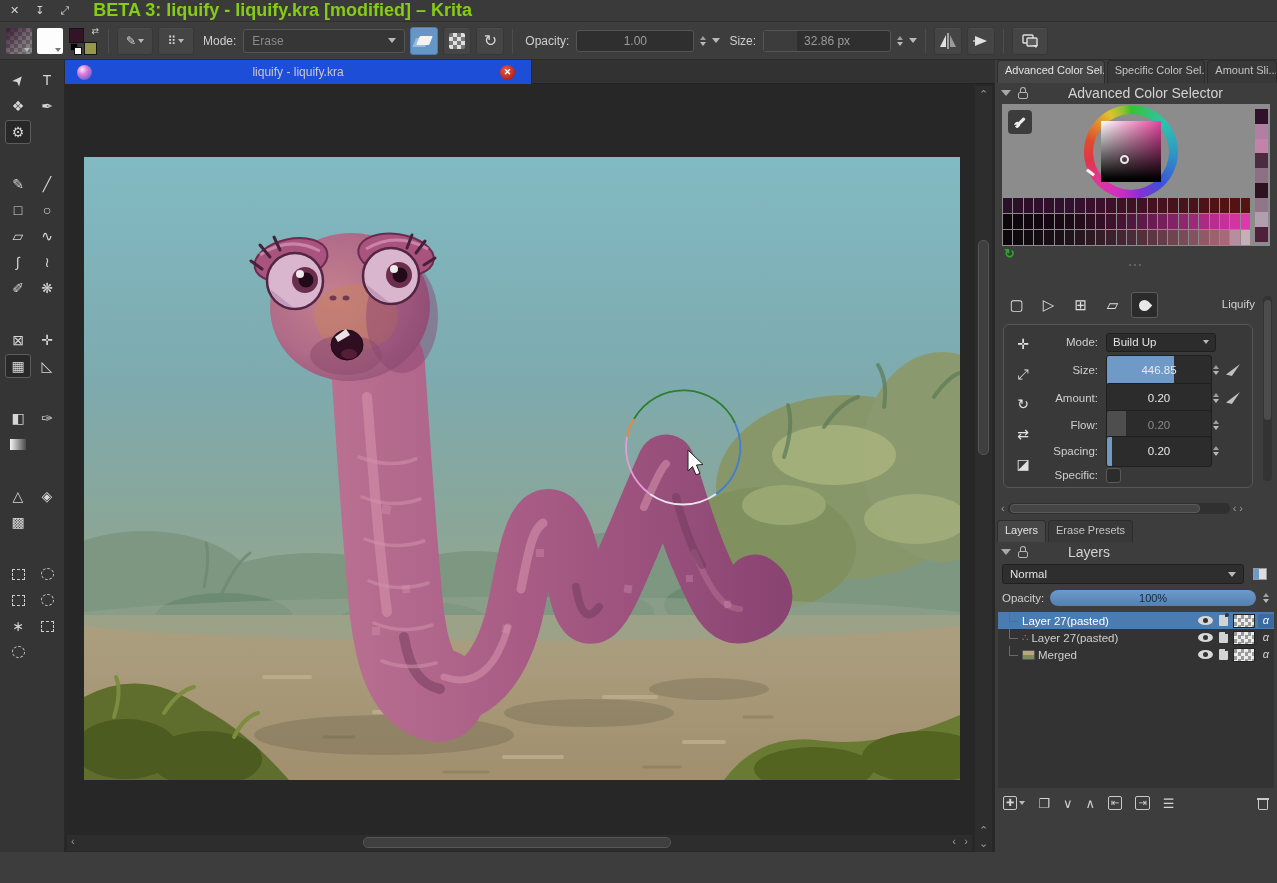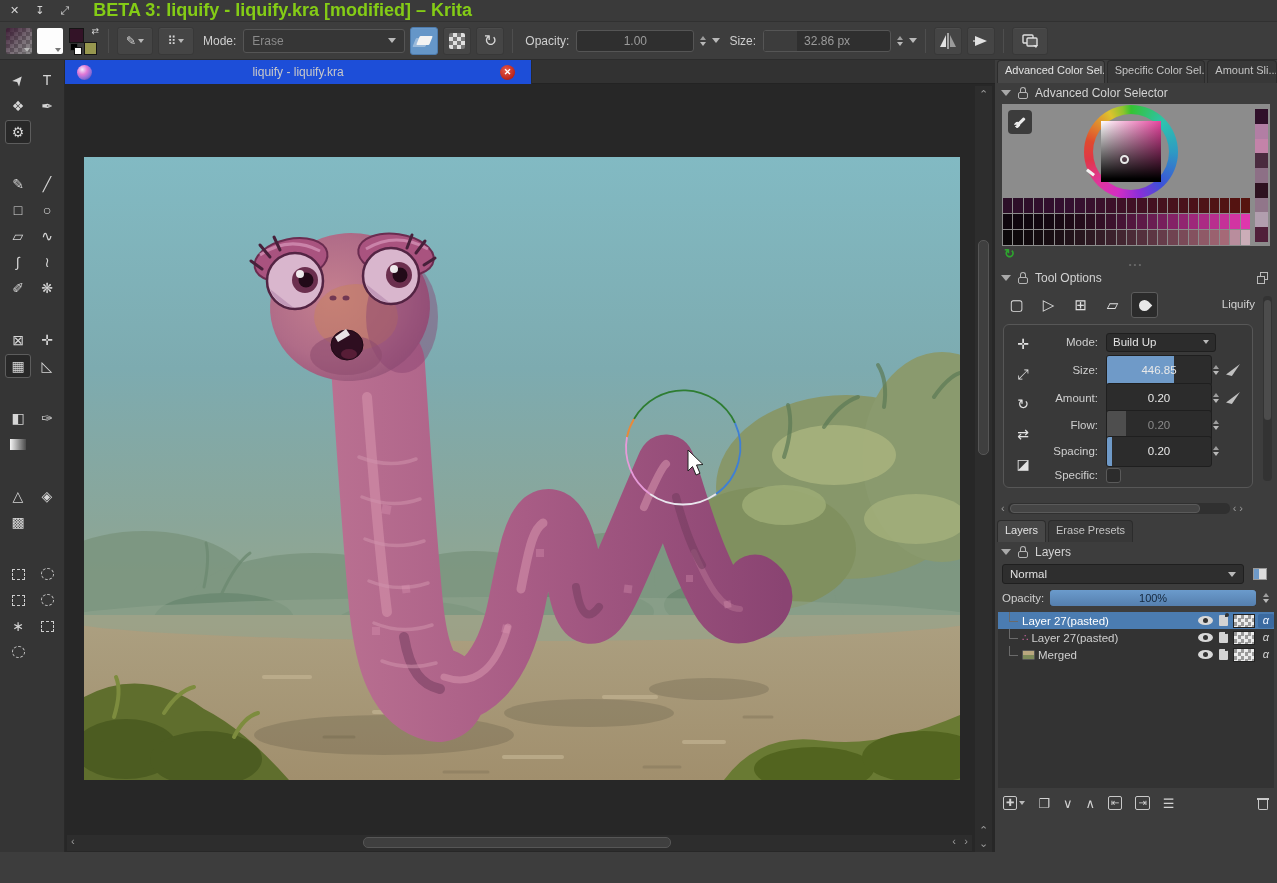--- a/index.html
+++ b/index.html
@@ -103,21 +103,21 @@
     padding:3px 7px 0 7px; font-size:11px; color:#c3c3c3; white-space:nowrap; overflow:hidden;}
   .dtab.active { background:#474747; color:#e2e2e2; }
   .panel { position:absolute; left:995px; width:282px; background:#3d3d3d; }
   .phead { height:20px; display:flex; align-items:center; gap:6px; padding-left:6px; }
   .phead .coll { width:0; height:0; border-left:5px solid transparent; border-right:5px solid transparent;
     border-top:6px solid #a9a9a9;}
   .lock { position:relative; width:12px; height:12px; }
   .lock .body { position:absolute; left:1px; bottom:0; width:10px; height:7px; border:1.5px solid #b5b5b5; border-radius:2px;}
   .lock .arc { position:absolute; left:3px; top:0; width:6px; height:6px; border:1.5px solid #b5b5b5;
     border-bottom:none; border-radius:5px 5px 0 0;}
-  .ptitle { font-size:12px; color:#d3d3d3; }
+  .ptitle { font-size:14px; color:#d3d3d3;margin-left:33px; }
   .splitter { position:absolute; left:995px; width:282px; height:5px; text-align:center;
     color:#6b6b6b; font-size:8px; line-height:4px; letter-spacing:2px;}
   
   #acs { top:83px; height:180px; }
   #acs-content { position:absolute; left:7px; top:21px; width:268px; height:142px; background:#8c8c8c; }
   #wrench-btn { position:absolute; left:6px; top:6px; width:24px; height:24px; background:#3c3c3c;
     border-radius:4px; display:flex; align-items:center; justify-content:center;}
   .wrench { position:relative; width:14px; height:14px; transform:rotate(-45deg);}
   .wrench .bar { position:absolute; left:2px; top:6px; width:11px; height:3px; background:#ececec; border-radius:1px;}
   .wrench .ring { position:absolute; left:0; top:4px; width:6px; height:6px; border:2px solid #ececec;
@@ -173,21 +173,21 @@
   #layers-panel { top:542px; height:278px; }
   #blend-row { position:absolute; left:7px; top:22px; right:7px; height:20px; display:flex; gap:6px; align-items:center;}
   #blend-select { flex:1; height:20px; background:#2e2e2e; border:1px solid #1f1f1f; border-radius:3px;
     display:flex; align-items:center; padding:0 7px; gap:4px;}
   #blend-select .val { flex:1; font-size:11.5px; color:#e0e0e0;}
   #thumbsize-btn { width:20px; height:18px; display:flex; align-items:center; justify-content:center;}
   #thumbsize-btn .ic { width:14px; height:12px;
     background:linear-gradient(to right, #6f9ac8 5px, #ddd 5px); border:1px solid #999;}
   #opacity-row { position:absolute; left:7px; top:47px; right:7px; height:18px; display:flex; align-items:center; gap:6px;}
   #opacity-row .olbl { font-size:11.5px; color:#cfcfcf; }
-  #layer-opacity { position:relative; flex:1; height:16px; background:#2c2c2c; border-radius:1px; overflow:hidden;}
+  #layer-opacity { position:relative; flex:1; height:16px; background:#2c2c2c; border-radius:8px; overflow:hidden;}
   #layer-opacity .fill { position:absolute; inset:0; background:linear-gradient(#6b9bcc,#557fae); border-radius:3px;}
   #layer-opacity .val { position:absolute; inset:0; text-align:center; font-size:11px; color:#14273c; line-height:16px;}
   #layer-list { position:absolute; left:3px; right:3px; top:70px; bottom:32px; background:#333333; }
   .lrow { position:relative; height:17px; display:flex; align-items:center; font-size:11.5px; color:#cfcfcf;}
   .lrow.selected { background:#4b7cb1; color:#fff; }
   .lrow .stub { width:24px; height:100%; position:relative; flex:0 0 auto;}
   .lrow .stub:before { content:""; position:absolute; left:11px; top:0; height:9px; width:8px;
     border-left:1px solid #6a6a6a; border-bottom:1px solid #6a6a6a;}
   .lrow .badge-pink { color:#d667a8; font-size:10px; margin-right:3px;}
   .badge-land { width:13px; height:10px; margin-right:3px;
@@ -758,32 +758,20 @@
           <span style="background: rgb(185, 141, 157);"></span>
           <span style="background: rgb(203, 173, 184);"></span>
         </div>
     </div>
     <span id="acs-refresh">↻</span>
   </div>
 
   <div class="splitter" style="top:263px">•••</div>
 
   <div id="topts" class="panel">
-    <div class="phead">
-      <span class="coll"></span>
-      <span class="lock">
-          <span class="arc"></span>
-          <span class="body"></span>
-        </span>
-      <span class="ptitle">Tool Options</span>
-      <span id="float-icon">
-          <span class="r1"></span>
-          <span class="r2"></span>
-        </span>
-    </div>
     <div id="mode-row">
       <span class="mbtn">
           <span>▢</span>
         </span>
       <span class="mbtn">
           <span>▷</span>
         </span>
       <span class="mbtn">
           <span>⊞</span>
         </span>

